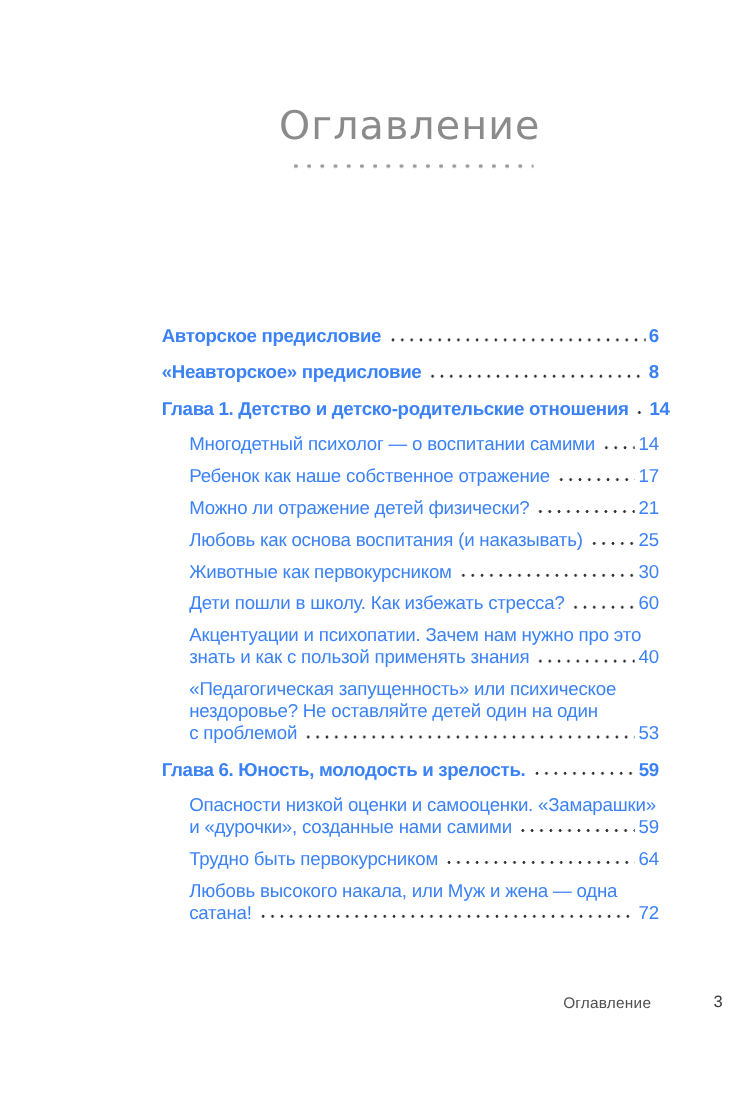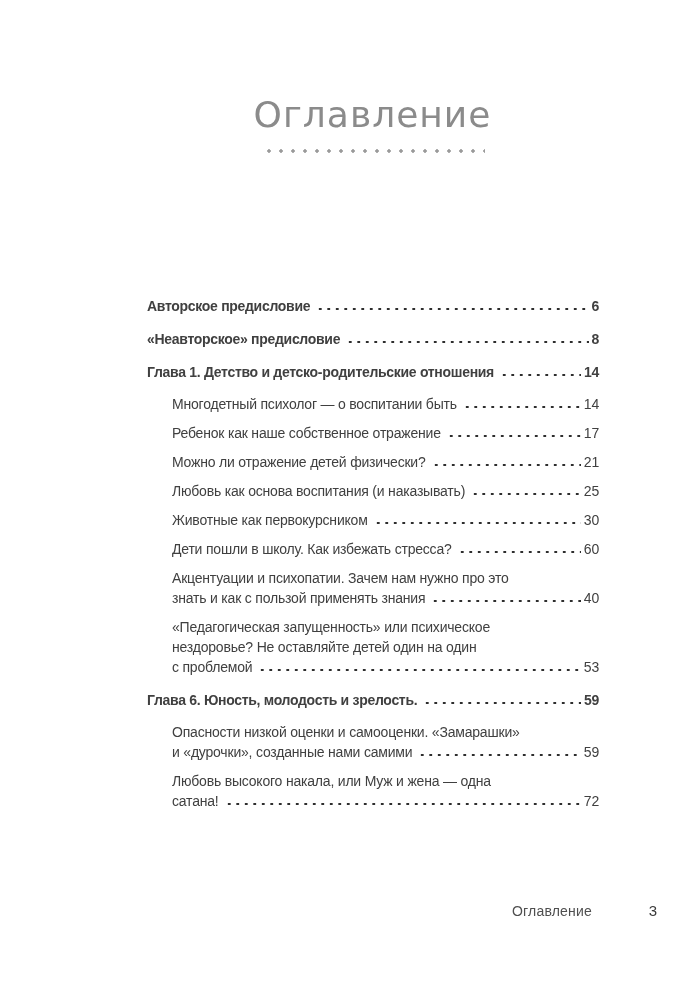--- a/index.html
+++ b/index.html
@@ -20,21 +20,21 @@
     color: #8b8b8b;
   }
   .title-dots {
     position: absolute; top: 148px; left: 231px;
     width: 222px; height: 6px;
     background-image: radial-gradient(circle, #9a9a9a 1.5px, transparent 1.9px);
     background-size: 12px 6px; background-repeat: repeat-x; background-position: left center;
   }
   .toc {
     position: absolute; top: 296px; left: 115px; width: 452px;
-    font-size: 14px; line-height: 20px; color: #404040;
+    font-size: 17px; line-height: 20px; color: #3b82f6;
     letter-spacing: -0.2px;
   }
   .entry { margin-bottom: 9px; }
   .entry.main { font-weight: 700; letter-spacing: -0.3px; margin-top: 13px; margin-bottom: 12px; }
   .entry.main:first-child { margin-top: 0; }
   .entry.sub { padding-left: 25px; }
   .entry .line { display: block; }
   .entry .line.last { display: flex; align-items: flex-end; }
   .entry .txt { white-space: nowrap; }
   .entry .leader {
@@ -80,21 +80,21 @@
       </div>
       <div class="entry main">
         <div class="line last">
           <span class="txt">Глава 1. Детство и детско-родительские отношения</span>
           <span class="leader"></span>
           <span class="pg">14</span>
         </div>
       </div>
       <div class="entry sub">
         <div class="line last">
-          <span class="txt">Многодетный психолог — о воспитании быть</span>
+          <span class="txt">Многодетный психолог — о воспитании самими</span>
           <span class="leader"></span>
           <span class="pg">14</span>
         </div>
       </div>
       <div class="entry sub">
         <div class="line last">
           <span class="txt">Ребенок как наше собственное отражение</span>
           <span class="leader"></span>
           <span class="pg">17</span>
         </div>
@@ -153,20 +153,27 @@
       </div>
       <div class="entry sub">
         <div class="line">Опасности низкой оценки и самооценки. «Замарашки»</div>
         <div class="line last">
           <span class="txt">и «дурочки», созданные нами самими</span>
           <span class="leader"></span>
           <span class="pg">59</span>
         </div>
       </div>
       <div class="entry sub">
+        <div class="line last">
+          <span class="txt">Трудно быть первокурсником</span>
+          <span class="leader"></span>
+          <span class="pg">64</span>
+        </div>
+      </div>
+      <div class="entry sub">
         <div class="line">Любовь высокого накала, или Муж и жена — одна</div>
         <div class="line last">
           <span class="txt">сатана!</span>
           <span class="leader"></span>
           <span class="pg">72</span>
         </div>
       </div>
     </div>
 
   <span class="footer-section">Оглавление</span>

